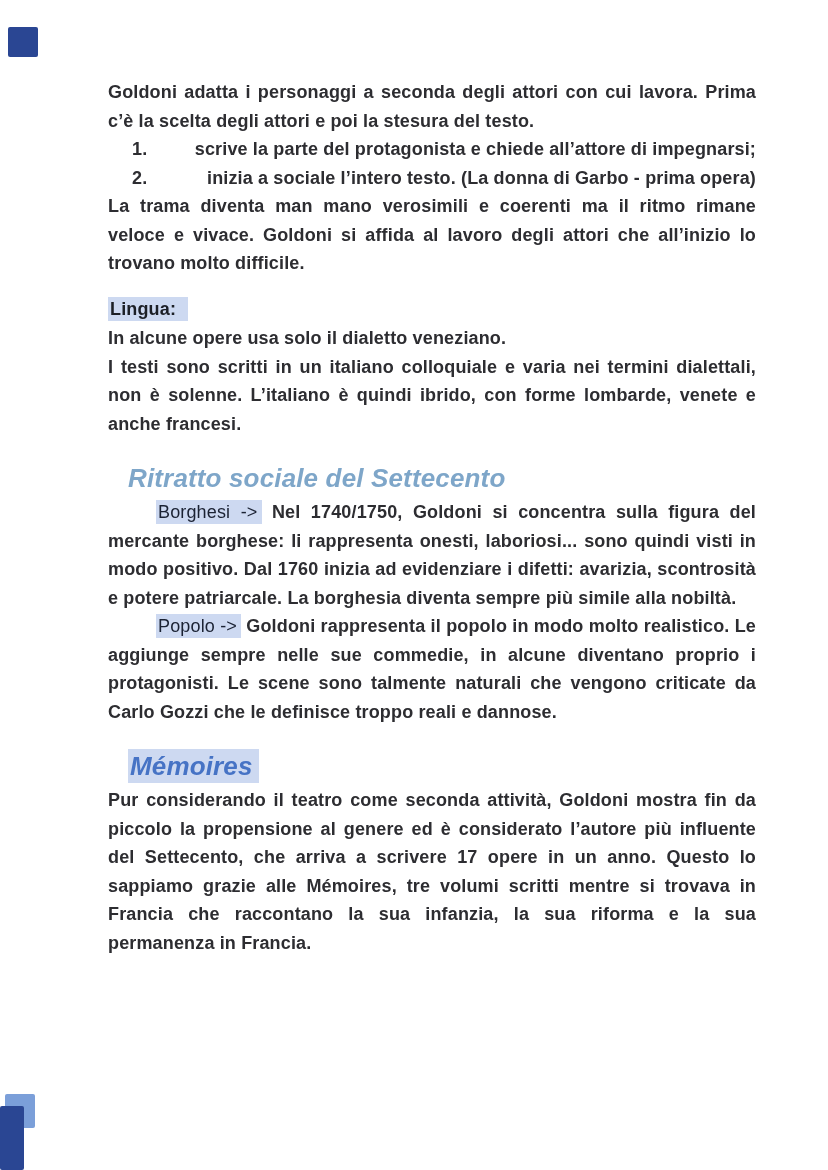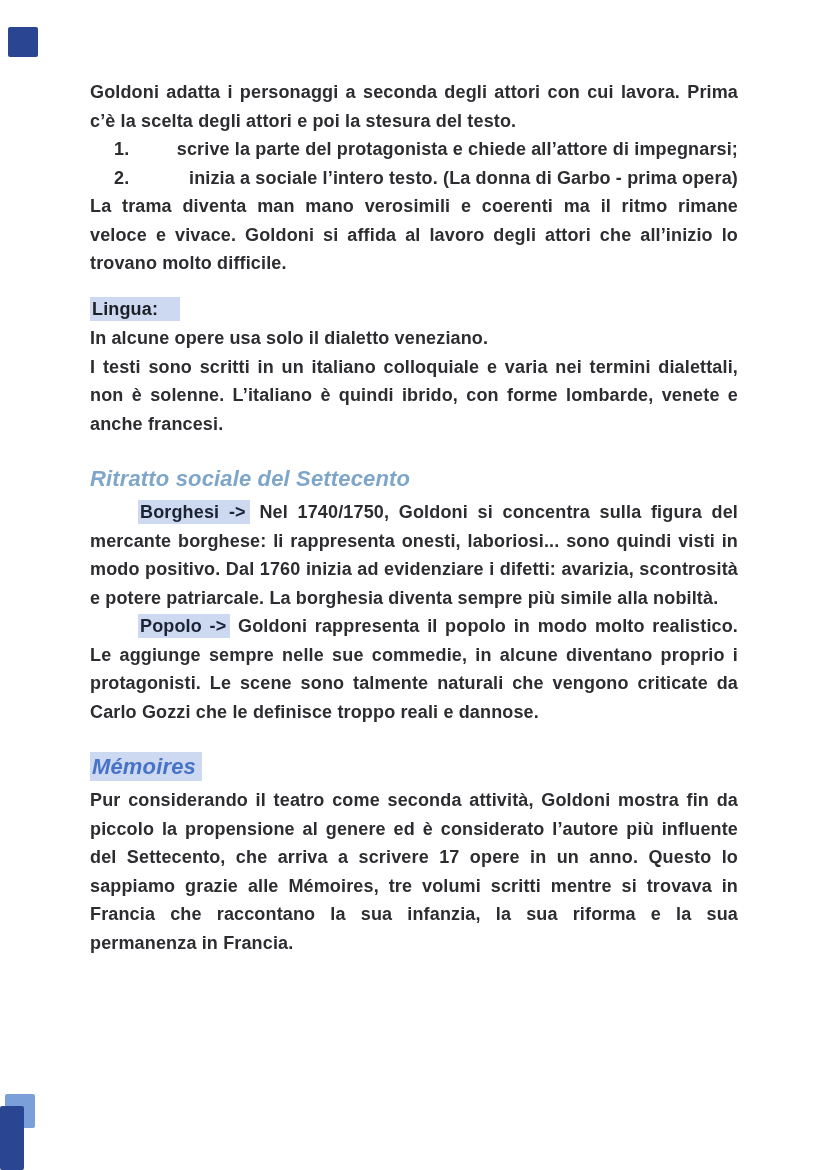--- a/index.html
+++ b/index.html
@@ -43,21 +43,21 @@
   }
   .decor-corner-bottom .dark {
     position: absolute;
     left: 0; bottom: 0;
     width: 24px; height: 64px;
     border-radius: 2px;
     background: var(--decor-dark);
   }
   .content {
     position: absolute;
-    left: 90px;
+    left: 108px;
     top: 78px;
     width: 648px;
     color: var(--text);
     font-size: 18px;
     line-height: 28.5px;
     font-weight: 600;
     letter-spacing: 0.15px;
     text-align: justify;
   }
   .para { text-align: justify; }
@@ -66,45 +66,46 @@
     padding: 2px 4px 2px 2px;
   }
   .section-heading {
     font-weight: 700;
     color: #1c1f26;
   }
   .heading-row { margin-bottom: 1px; }
   .gap-large { margin-top: 43px; }
   .gap-medium { margin-top: 27px; }
   .gap-small { margin-top: 17px; }
-  .hl-pad-right { padding-right: 22px; }
+  .hl-pad-right { padding-right: 12px; }
   .num-list { }
   .num-item { display: flex; }
   .num-item .marker {
     flex: 0 0 auto;
     width: 30px;
     margin-left: 24px;
     text-align: left;
   }
   .num-item .item-text { flex: 1 1 auto; text-align: right; }
   .blue-heading {
     font-style: italic;
     font-weight: 700;
-    font-size: 22px;
+    font-size: 26px;
     line-height: 27px;
     margin-bottom: 6px;
     text-align: left;
+    margin-left: 20px;
   }
   .blue-heading.ritratto { color: var(--heading-ritratto); }
   .blue-heading.memoires { color: var(--heading-memoires); display: inline-block; border-radius: 7px; }
   .blue-heading.memoires .hl { padding: 2px 6px 2px 2px; }
   .indent-para { text-indent: 48px; }
   .indent-para .hl {
     color: var(--label);
-    font-weight: 700;
+    font-weight: 400;
   }
 </style>
 </head>
 <body>
 
 <div class="page">
 
   <div class="decor-square-top"></div>
 
   <div class="content">

